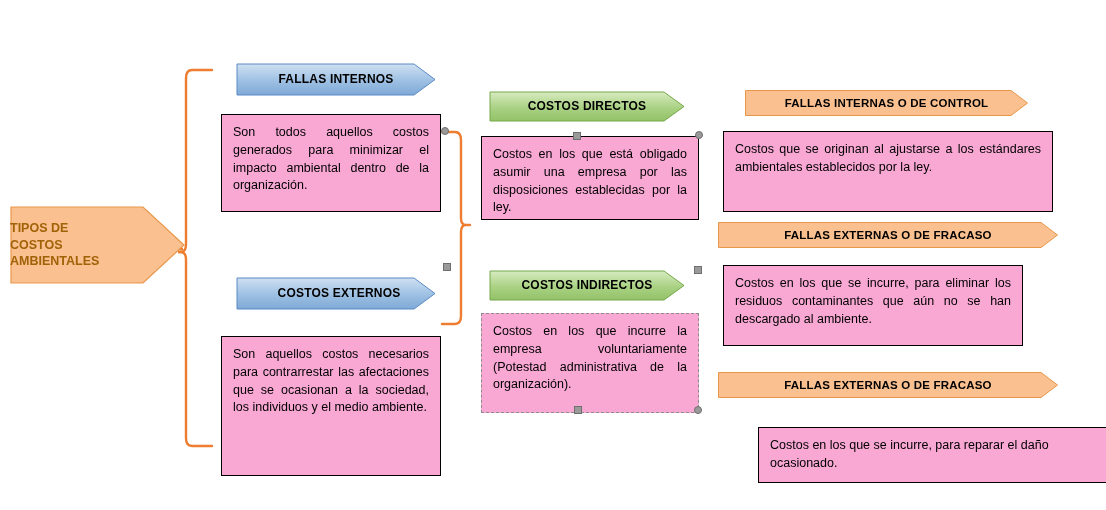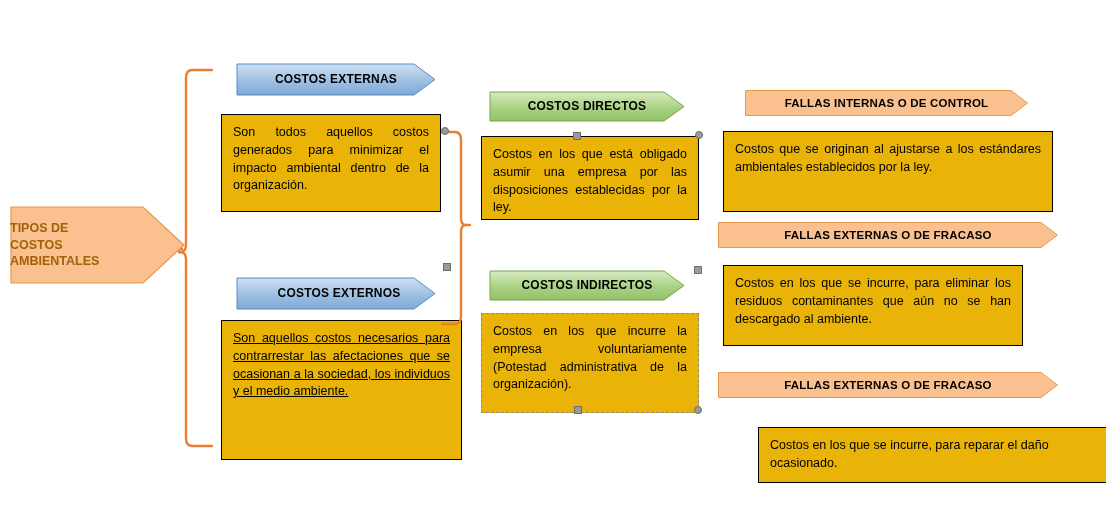--- a/index.html
+++ b/index.html
@@ -36,21 +36,21 @@
     position: absolute;
     inset: 0;
     z-index: 1;
   }
 
   
   .descbox {
     position: absolute;
     box-sizing: border-box;
     border: 1px solid #000000;
-    background: #eab308;
+    background: #f9a8d4;
     color: #000000;
     font-size: 12.5px;
     line-height: 1.42;
     text-align: justify;
     padding: 9px 11px 7px 11px;
     overflow: hidden;
   }
   .descbox.selected {
     border: 1px dashed #8c8c8c;
   }
@@ -133,42 +133,42 @@
     <svg class="chev-shape" width="200" height="33" viewBox="0 0 200 33" preserveAspectRatio="none">
       <defs>
         <linearGradient id="gradBlue1" x1="0" y1="0" x2="0" y2="1">
           <stop offset="0%" stop-color="#cfe0f2"></stop>
           <stop offset="55%" stop-color="#9dc0e3"></stop>
           <stop offset="100%" stop-color="#7fa9d6"></stop>
         </linearGradient>
       </defs>
       <polygon points="1,1 178,1 199,16.5 178,32 1,32" fill="url(#gradBlue1)" stroke="#5a8ac4" stroke-width="1"></polygon>
     </svg>
-    <span class="chev-label">COSTOS EXTERNAS</span>
+    <span class="chev-label">FALLAS INTERNOS</span>
   </div>
 
   <div class="descbox" style="left:221px; top:114px; width:220px; height:98px;">
     <p>Son todos aquellos costos generados para minimizar el impacto ambiental dentro de la organización.</p>
   </div>
 
   <div class="chev" style="left:236px; top:277px; width:200px; height:33px; font-size:12px;padding-left:6px;">
     <svg class="chev-shape" width="200" height="33" viewBox="0 0 200 33" preserveAspectRatio="none">
       <defs>
         <linearGradient id="gradBlue2" x1="0" y1="0" x2="0" y2="1">
           <stop offset="0%" stop-color="#cfe0f2"></stop>
           <stop offset="55%" stop-color="#9dc0e3"></stop>
           <stop offset="100%" stop-color="#7fa9d6"></stop>
         </linearGradient>
       </defs>
       <polygon points="1,1 178,1 199,16.5 178,32 1,32" fill="url(#gradBlue2)" stroke="#5a8ac4" stroke-width="1"></polygon>
     </svg>
     <span class="chev-label">COSTOS EXTERNOS</span>
   </div>
 
-  <div class="descbox" style="left:221px; top:320px; width:241px; height:140px;text-decoration:underline;">
+  <div class="descbox" style="left:221px; top:336px; width:220px; height:140px;">
     <p>Son aquellos costos necesarios para contrarrestar las afectaciones que se ocasionan a la sociedad, los individuos y el medio ambiente.</p>
   </div>
 
   <div class="bracket" style="left:440px; top:124px; width:36px; height:208px;">
     <svg width="36" height="208" viewBox="0 0 36 208">
       <path d="M 2 8 L 15 8 Q 21 8 21 16 L 21 94 Q 21 101 26 101 L 30 101 L 26 101 Q 21 101 21 108 L 21 192 Q 21 200 15 200 L 2 200" fill="none" stroke="#ed7d31" stroke-width="2.4" stroke-linecap="round" stroke-linejoin="round"></path>
     </svg>
   </div>
 
   <div class="handle round" style="left:441px; top:127px;"></div>

